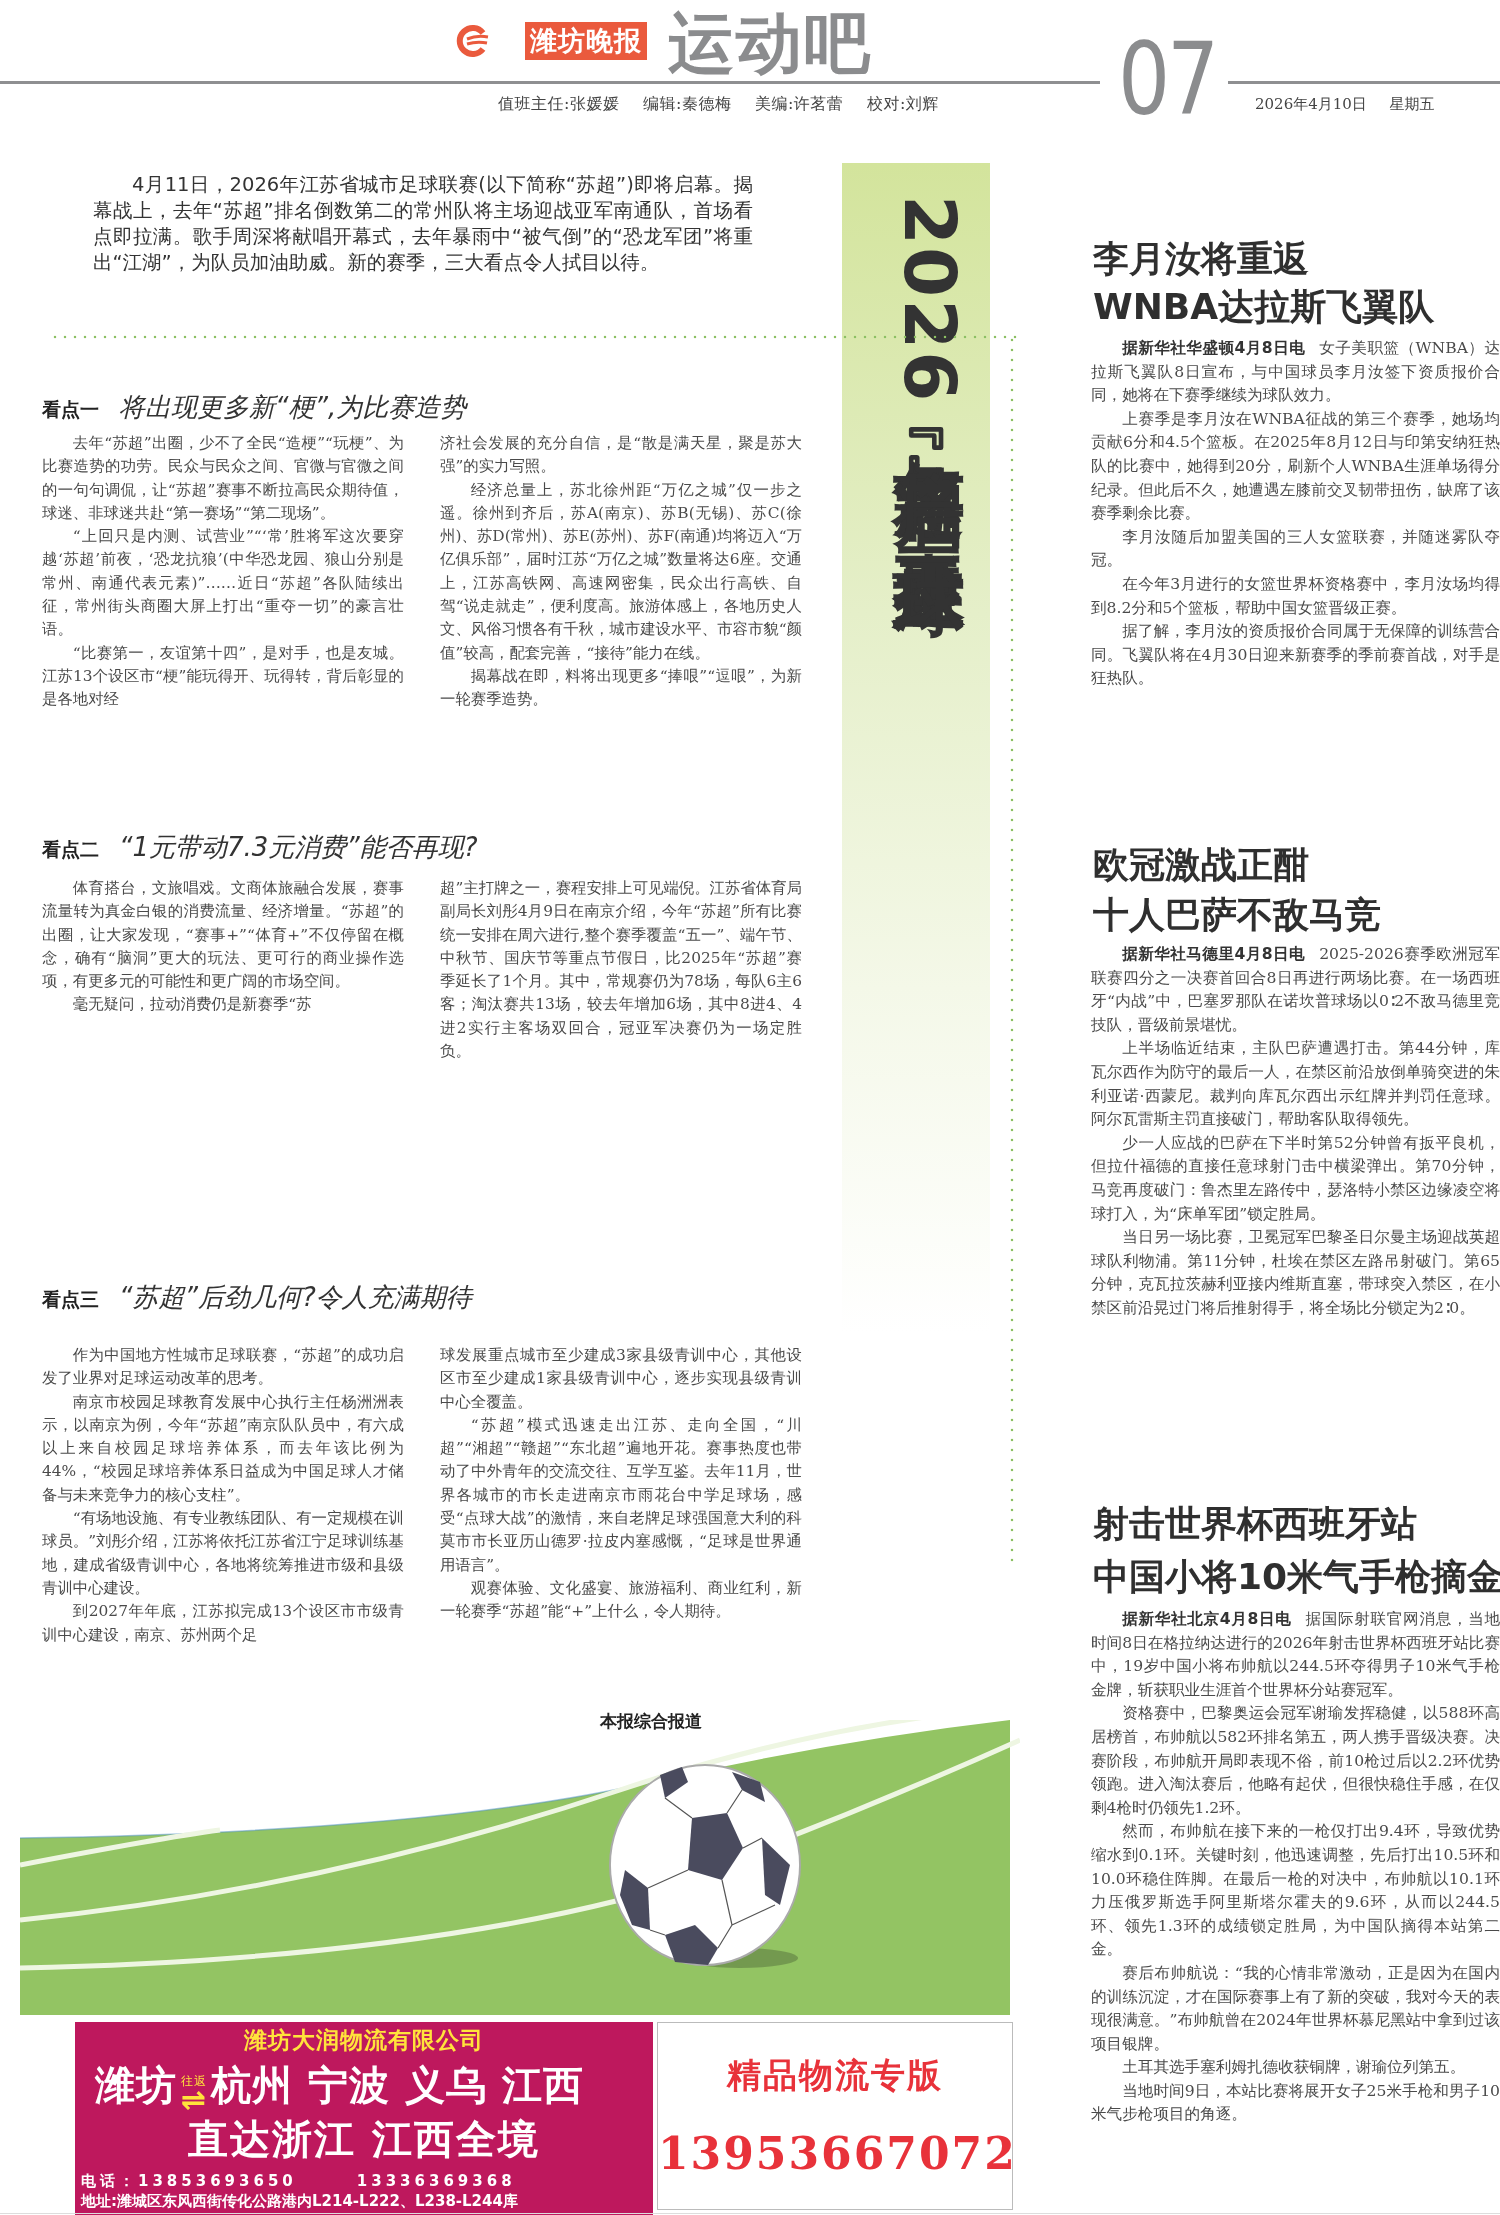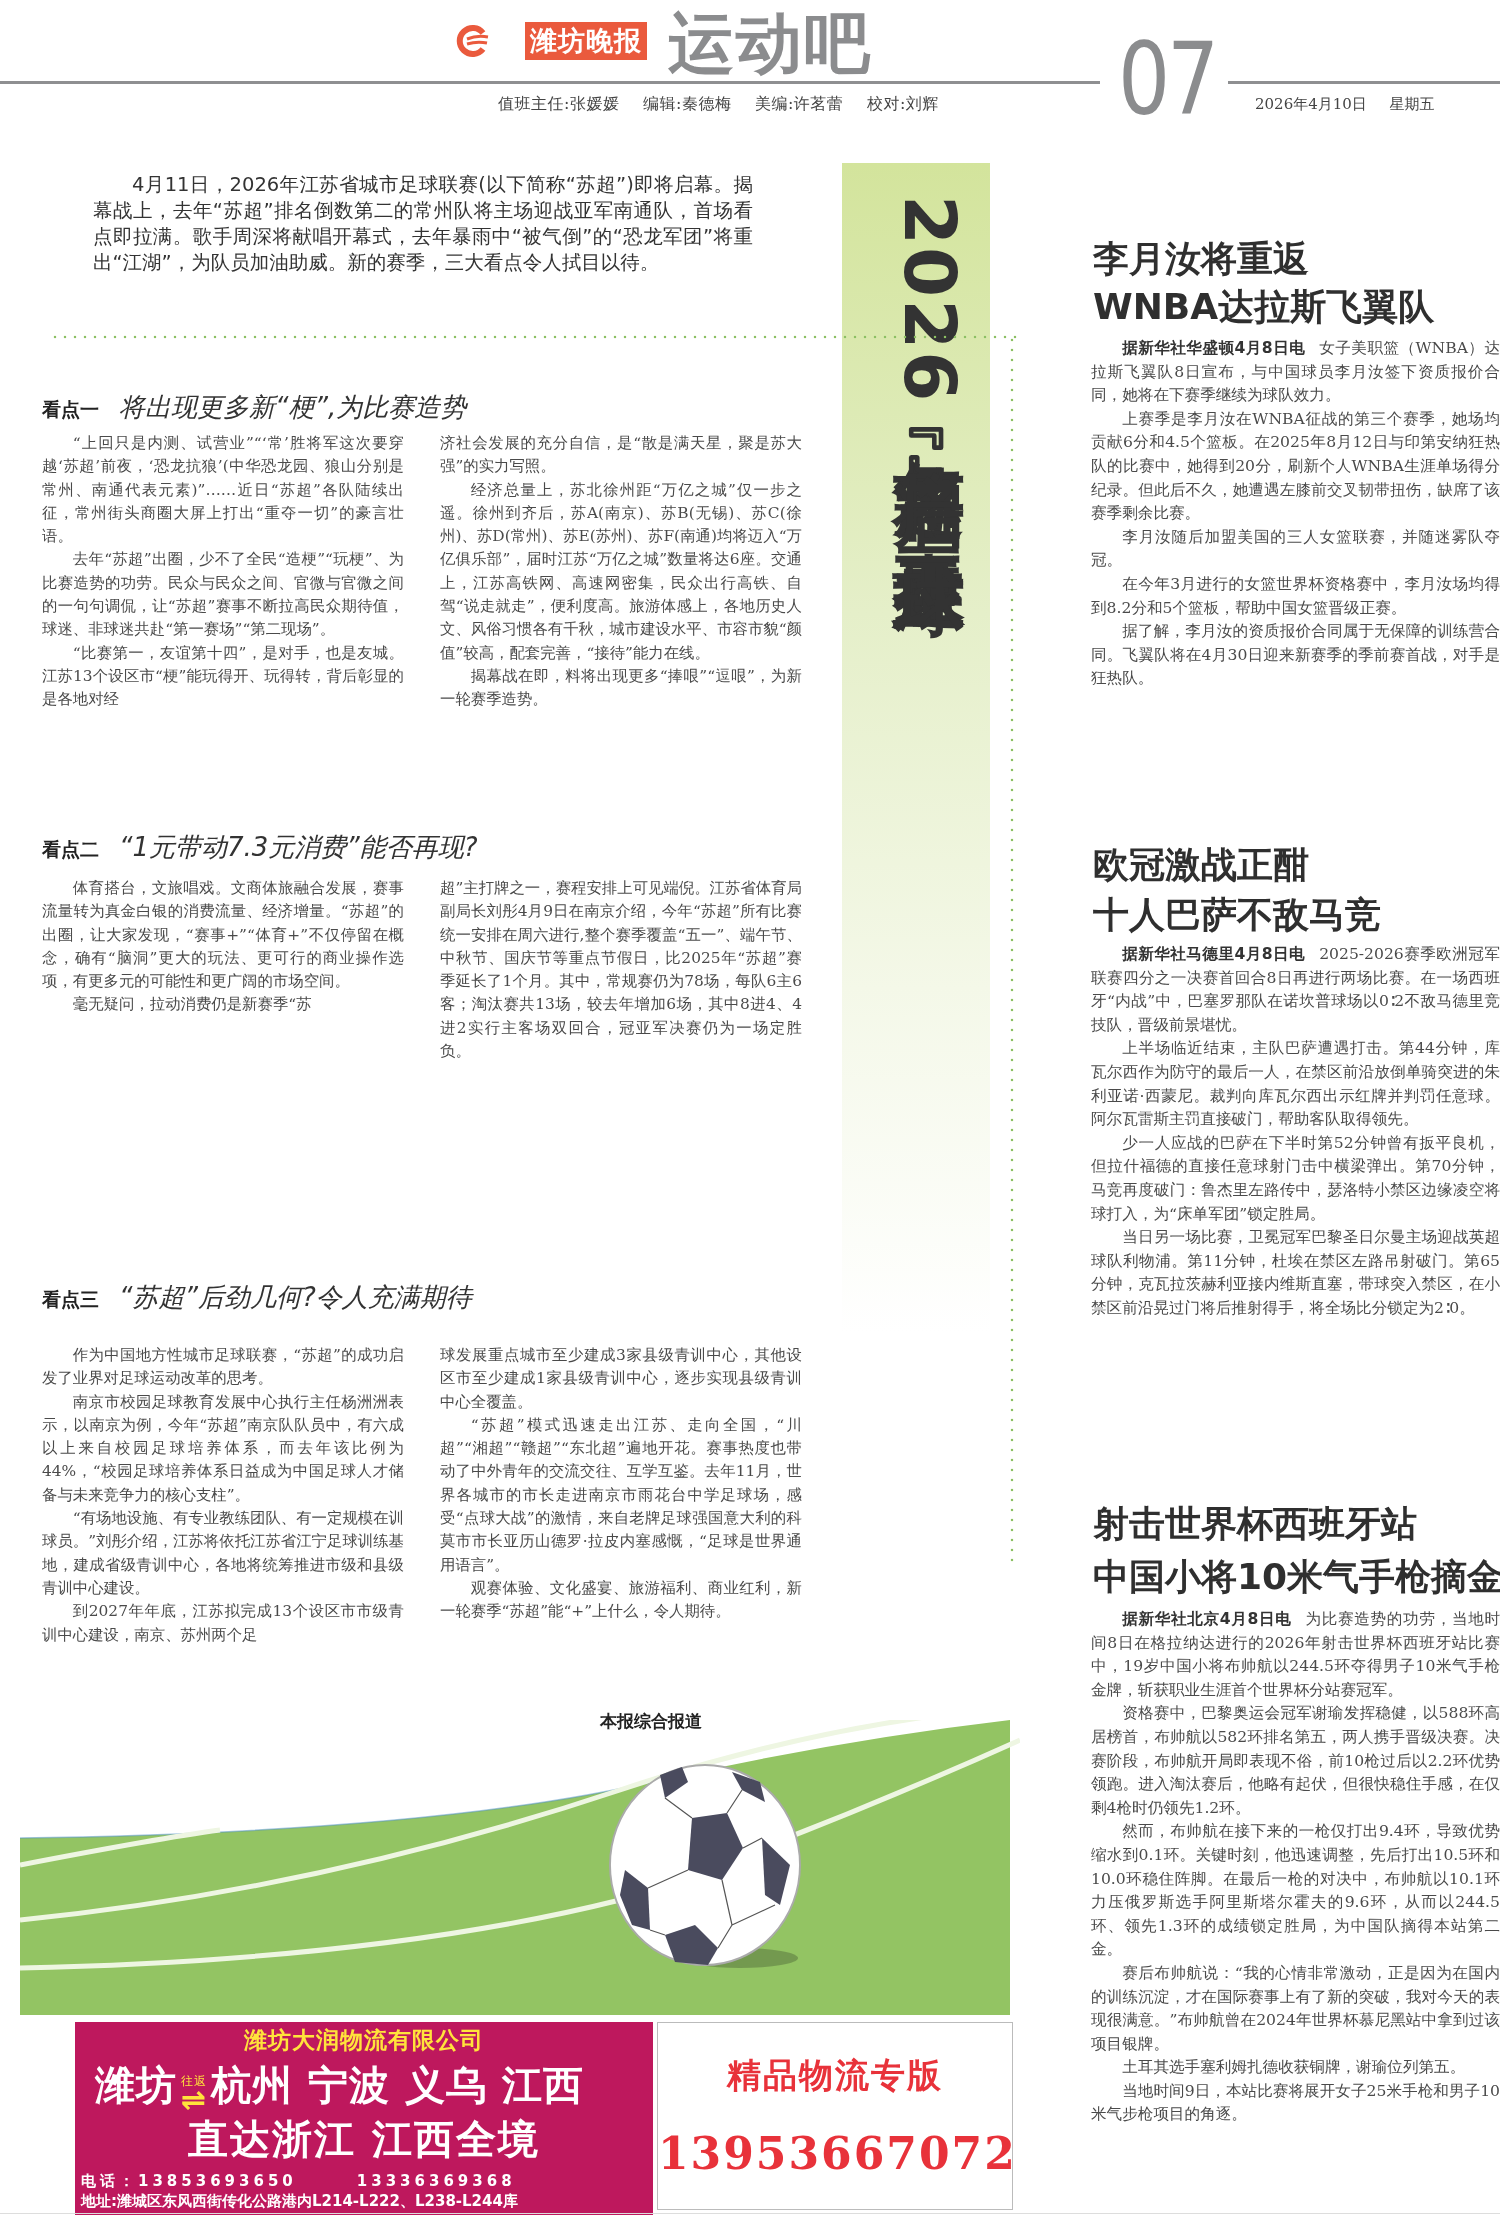--- a/index.html
+++ b/index.html
@@ -96,22 +96,22 @@
 
 <p class="lead">4月11日，2026年江苏省城市足球联赛(以下简称“苏超”)即将启幕。揭幕战上，去年“苏超”排名倒数第二的常州队将主场迎战亚军南通队，首场看点即拉满。歌手周深将献唱开幕式，去年暴雨中“被气倒”的“恐龙军团”将重出“江湖”，为队员加油助威。新的赛季，三大看点令人拭目以待。</p>
 <div class="dot-h"></div>
 <div class="dot-v"></div>
 
 <div class="kd-head" style="top:390px;">
   <span class="kd-label">看点一</span>
   <span class="kd-title">将出现更多新“梗”,为比赛造势</span>
 </div>
 <div class="col" style="left:42px; top:432px;">
+  <p>去年“苏超”出圈，少不了全民“造梗”“玩梗”、为比赛造势的功劳。民众与民众之间、官微与官微之间的一句句调侃，让“苏超”赛事不断拉高民众期待值，球迷、非球迷共赴“第一赛场”“第二现场”。</p>
   <p>“上回只是内测、试营业”“‘常’胜将军这次要穿越‘苏超’前夜，‘恐龙抗狼’(中华恐龙园、狼山分别是常州、南通代表元素)”……近日“苏超”各队陆续出征，常州街头商圈大屏上打出“重夺一切”的豪言壮语。</p>
-  <p>去年“苏超”出圈，少不了全民“造梗”“玩梗”、为比赛造势的功劳。民众与民众之间、官微与官微之间的一句句调侃，让“苏超”赛事不断拉高民众期待值，球迷、非球迷共赴“第一赛场”“第二现场”。</p>
   <p>“比赛第一，友谊第十四”，是对手，也是友城。江苏13个设区市“梗”能玩得开、玩得转，背后彰显的是各地对经</p>
 </div>
 <div class="col" style="left:440px; top:432px;">
   <p class="cont">济社会发展的充分自信，是“散是满天星，聚是苏大强”的实力写照。</p>
   <p>经济总量上，苏北徐州距“万亿之城”仅一步之遥。徐州到齐后，苏A(南京)、苏B(无锡)、苏C(徐州)、苏D(常州)、苏E(苏州)、苏F(南通)均将迈入“万亿俱乐部”，届时江苏“万亿之城”数量将达6座。交通上，江苏高铁网、高速网密集，民众出行高铁、自驾“说走就走”，便利度高。旅游体感上，各地历史人文、风俗习惯各有千秋，城市建设水平、市容市貌“颜值”较高，配套完善，“接待”能力在线。</p>
   <p>揭幕战在即，料将出现更多“捧哏”“逗哏”，为新一轮赛季造势。</p>
 </div>
 
 <div class="kd-head" style="top:830px;">
   <span class="kd-label">看点二</span>
@@ -176,21 +176,21 @@
 <div class="r-col" style="top:943px;">
   <p><span class="dl">据新华社马德里4月8日电</span><span>2025-2026赛季欧洲冠军联赛四分之一决赛首回合8日再进行两场比赛。在一场西班牙“内战”中，巴塞罗那队在诺坎普球场以0∶2不敌马德里竞技队，晋级前景堪忧。</span></p>
   <p>上半场临近结束，主队巴萨遭遇打击。第44分钟，库瓦尔西作为防守的最后一人，在禁区前沿放倒单骑突进的朱利亚诺·西蒙尼。裁判向库瓦尔西出示红牌并判罚任意球。阿尔瓦雷斯主罚直接破门，帮助客队取得领先。</p>
   <p>少一人应战的巴萨在下半时第52分钟曾有扳平良机，但拉什福德的直接任意球射门击中横梁弹出。第70分钟，马竞再度破门：鲁杰里左路传中，瑟洛特小禁区边缘凌空将球打入，为“床单军团”锁定胜局。</p>
   <p>当日另一场比赛，卫冕冠军巴黎圣日尔曼主场迎战英超球队利物浦。第11分钟，杜埃在禁区左路吊射破门。第65分钟，克瓦拉茨赫利亚接内维斯直塞，带球突入禁区，在小禁区前沿晃过门将后推射得手，将全场比分锁定为2∶0。</p>
 </div>
 
 <h2 class="r-head" style="top:1497px;">射击世界杯西班牙站</h2>
 <h2 class="r-head" style="top:1550px;">中国小将10米气手枪摘金</h2>
 <div class="r-col" style="top:1608px;">
-  <p><span class="dl">据新华社北京4月8日电</span><span>为比赛造势的功劳，当地时间8日在格拉纳达进行的2026年射击世界杯西班牙站比赛中，19岁中国小将布帅航以244.5环夺得男子10米气手枪金牌，斩获职业生涯首个世界杯分站赛冠军。</span></p>
+  <p><span class="dl">据新华社北京4月8日电</span><span>据国际射联官网消息，当地时间8日在格拉纳达进行的2026年射击世界杯西班牙站比赛中，19岁中国小将布帅航以244.5环夺得男子10米气手枪金牌，斩获职业生涯首个世界杯分站赛冠军。</span></p>
   <p>资格赛中，巴黎奥运会冠军谢瑜发挥稳健，以588环高居榜首，布帅航以582环排名第五，两人携手晋级决赛。决赛阶段，布帅航开局即表现不俗，前10枪过后以2.2环优势领跑。进入淘汰赛后，他略有起伏，但很快稳住手感，在仅剩4枪时仍领先1.2环。</p>
   <p>然而，布帅航在接下来的一枪仅打出9.4环，导致优势缩水到0.1环。关键时刻，他迅速调整，先后打出10.5环和10.0环稳住阵脚。在最后一枪的对决中，布帅航以10.1环力压俄罗斯选手阿里斯塔尔霍夫的9.6环，从而以244.5环、领先1.3环的成绩锁定胜局，为中国队摘得本站第二金。</p>
   <p>赛后布帅航说：“我的心情非常激动，正是因为在国内的训练沉淀，才在国际赛事上有了新的突破，我对今天的表现很满意。”布帅航曾在2024年世界杯慕尼黑站中拿到过该项目银牌。</p>
   <p>土耳其选手塞利姆扎德收获铜牌，谢瑜位列第五。</p>
   <p>当地时间9日，本站比赛将展开女子25米手枪和男子10米气步枪项目的角逐。</p>
 </div>
 
 <div class="ad-red">
   <div class="ad-co">潍坊大润物流有限公司</div>
   <div class="ad-route">

